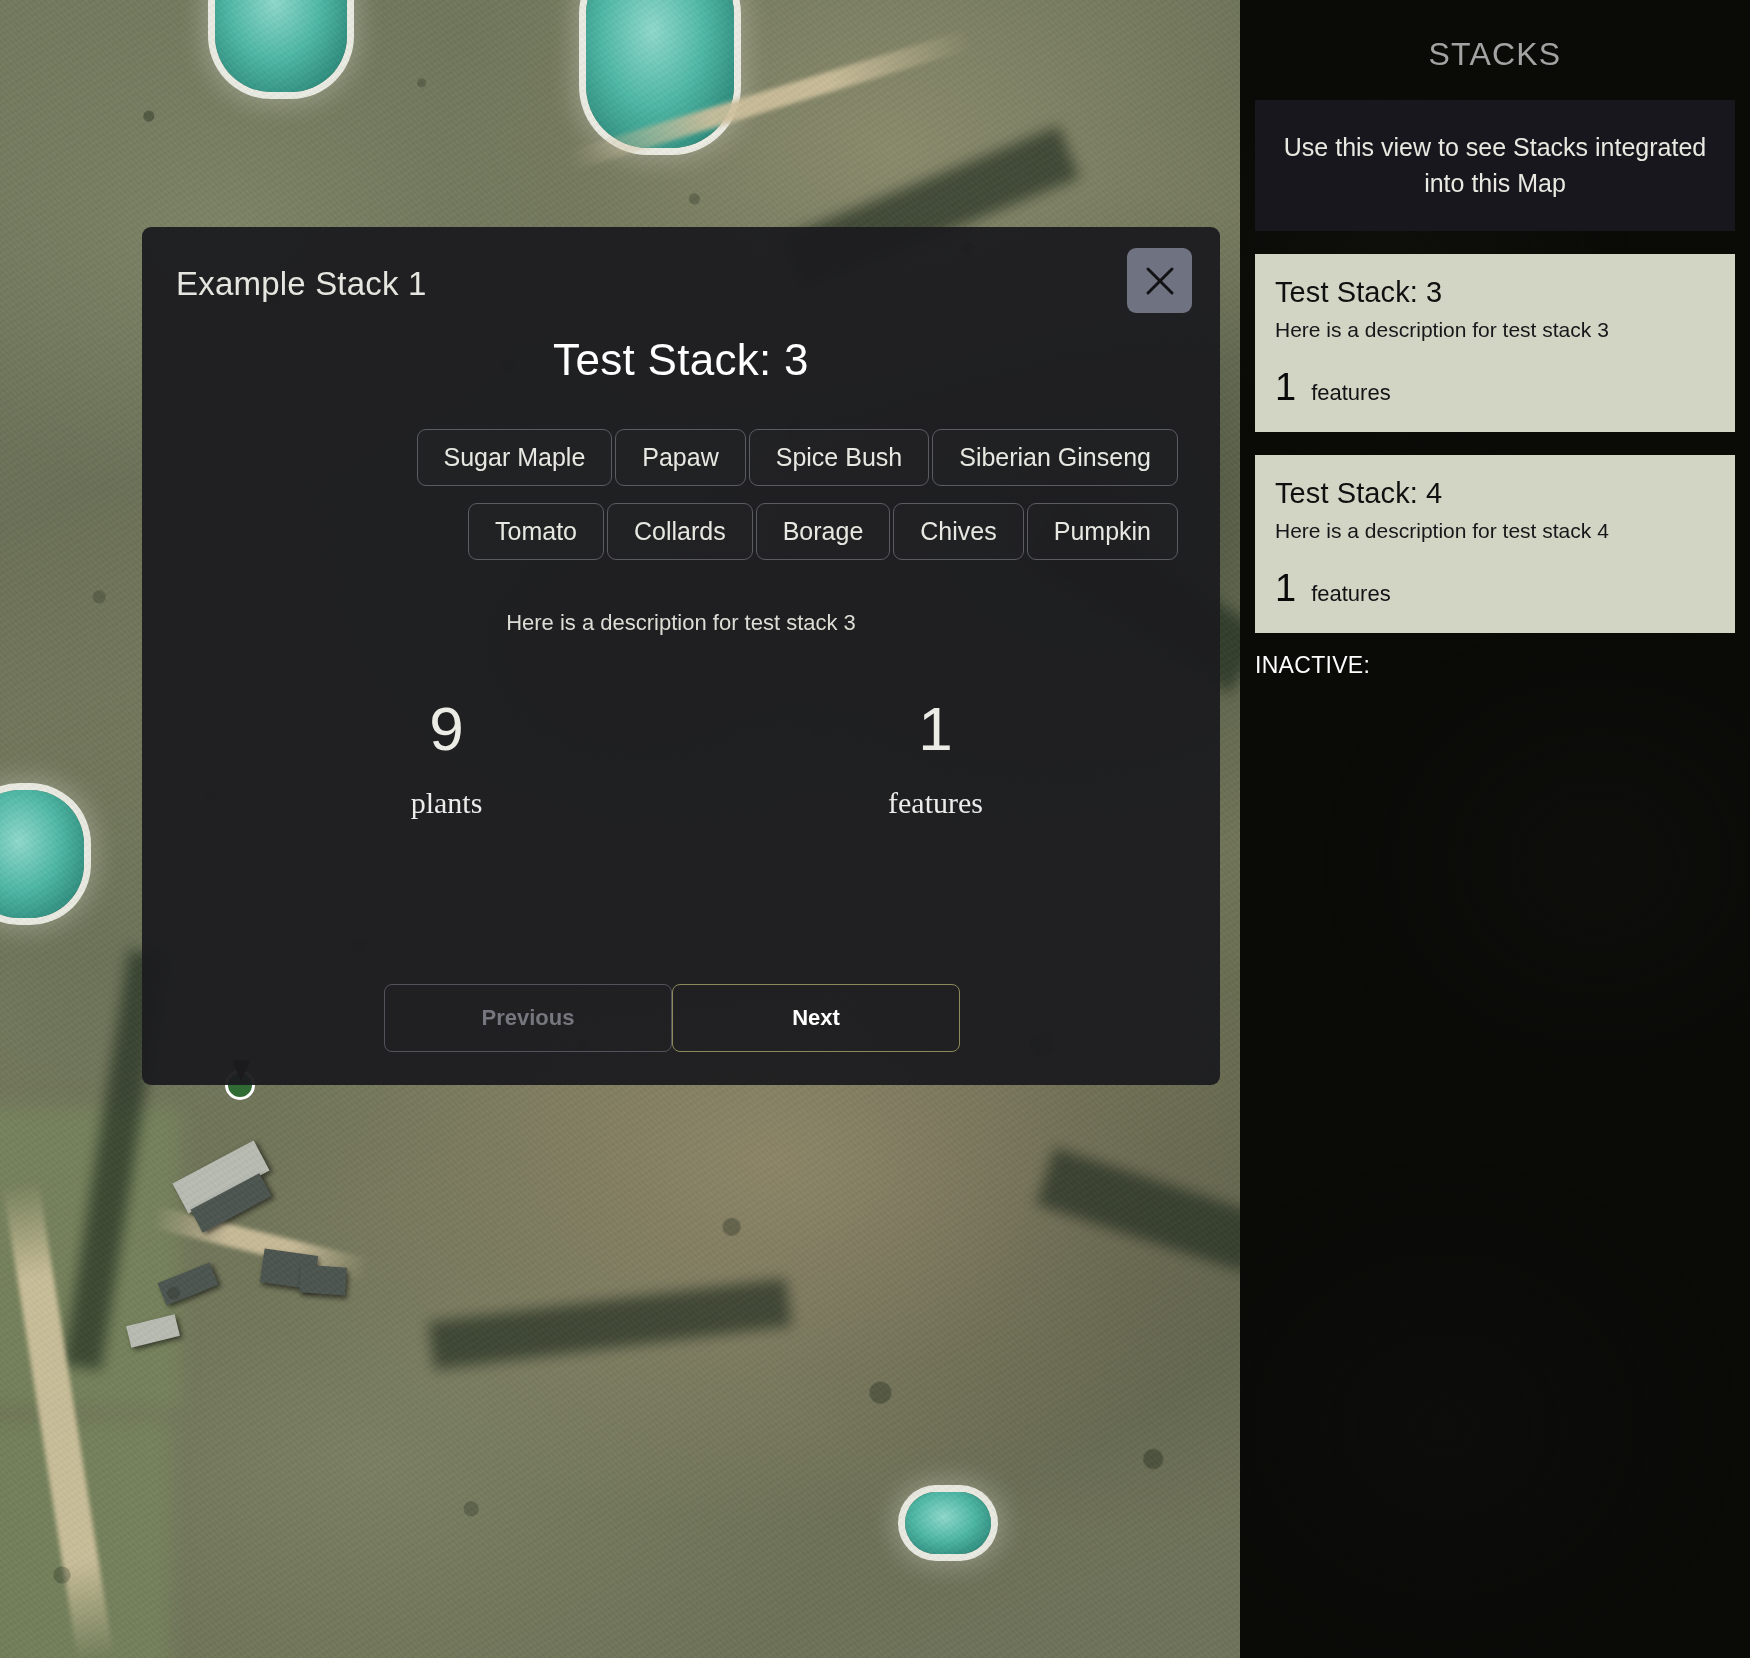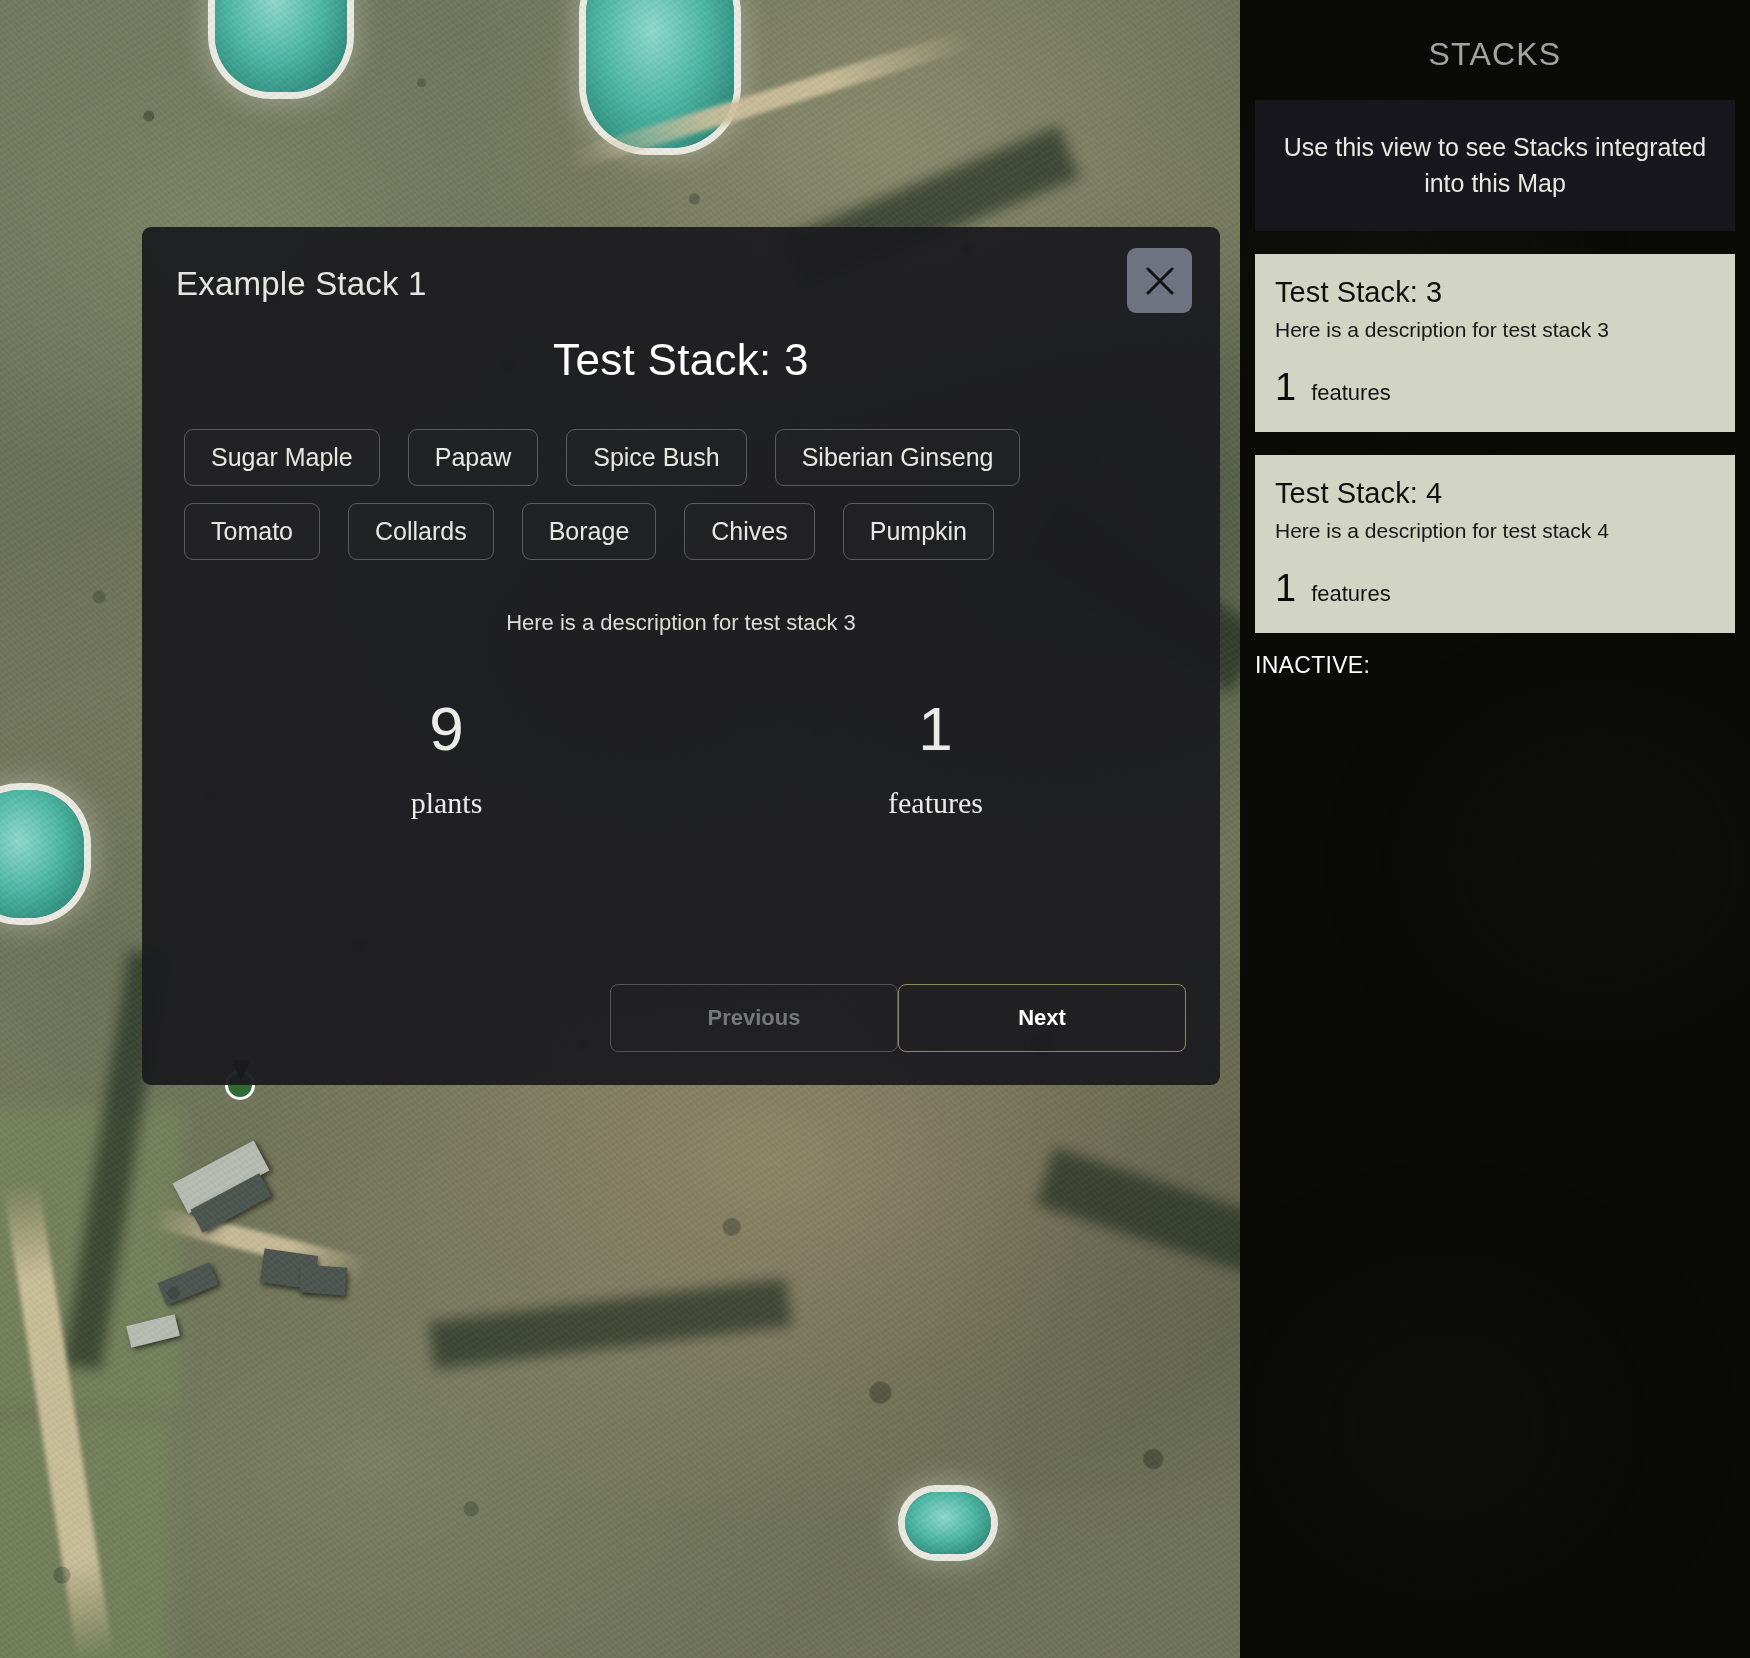--- a/index.html
+++ b/index.html
@@ -175,22 +175,22 @@
     letter-spacing: .3px;
     margin: -4px 0 0 0;
   }
 
   #chips {
     margin-top: 44px;
     padding: 0 42px;
   }
   .chip-row {
     display: flex;
-    justify-content: flex-start;
-    gap: 28px;
+    justify-content: flex-end;
+    gap: 3px;
     margin-bottom: 17px;
   }
   .chip {
     border: 1px solid #5b5b62;
     border-radius: 9px;
     padding: 13px 26px;
     font-size: 25px;
     color: #e8e8e2;
     background: rgba(255,255,255,.012);
     white-space: nowrap;
@@ -226,21 +226,21 @@
   }
   #stat-plants { margin-left: 60px; }
   #stat-features { margin-right: 40px; }
 
   #modal-nav {
     position: absolute;
     left: 16px;
     right: 34px;
     bottom: 33px;
     display: flex;
-    justify-content: flex-end;
+    justify-content: center;
   }
   .nav-btn {
     width: 288px;
     height: 68px;
     border-radius: 8px;
     background: transparent;
     font-size: 22px;
     font-weight: 700;
     font-family: "Liberation Sans", sans-serif;
     cursor: pointer;

